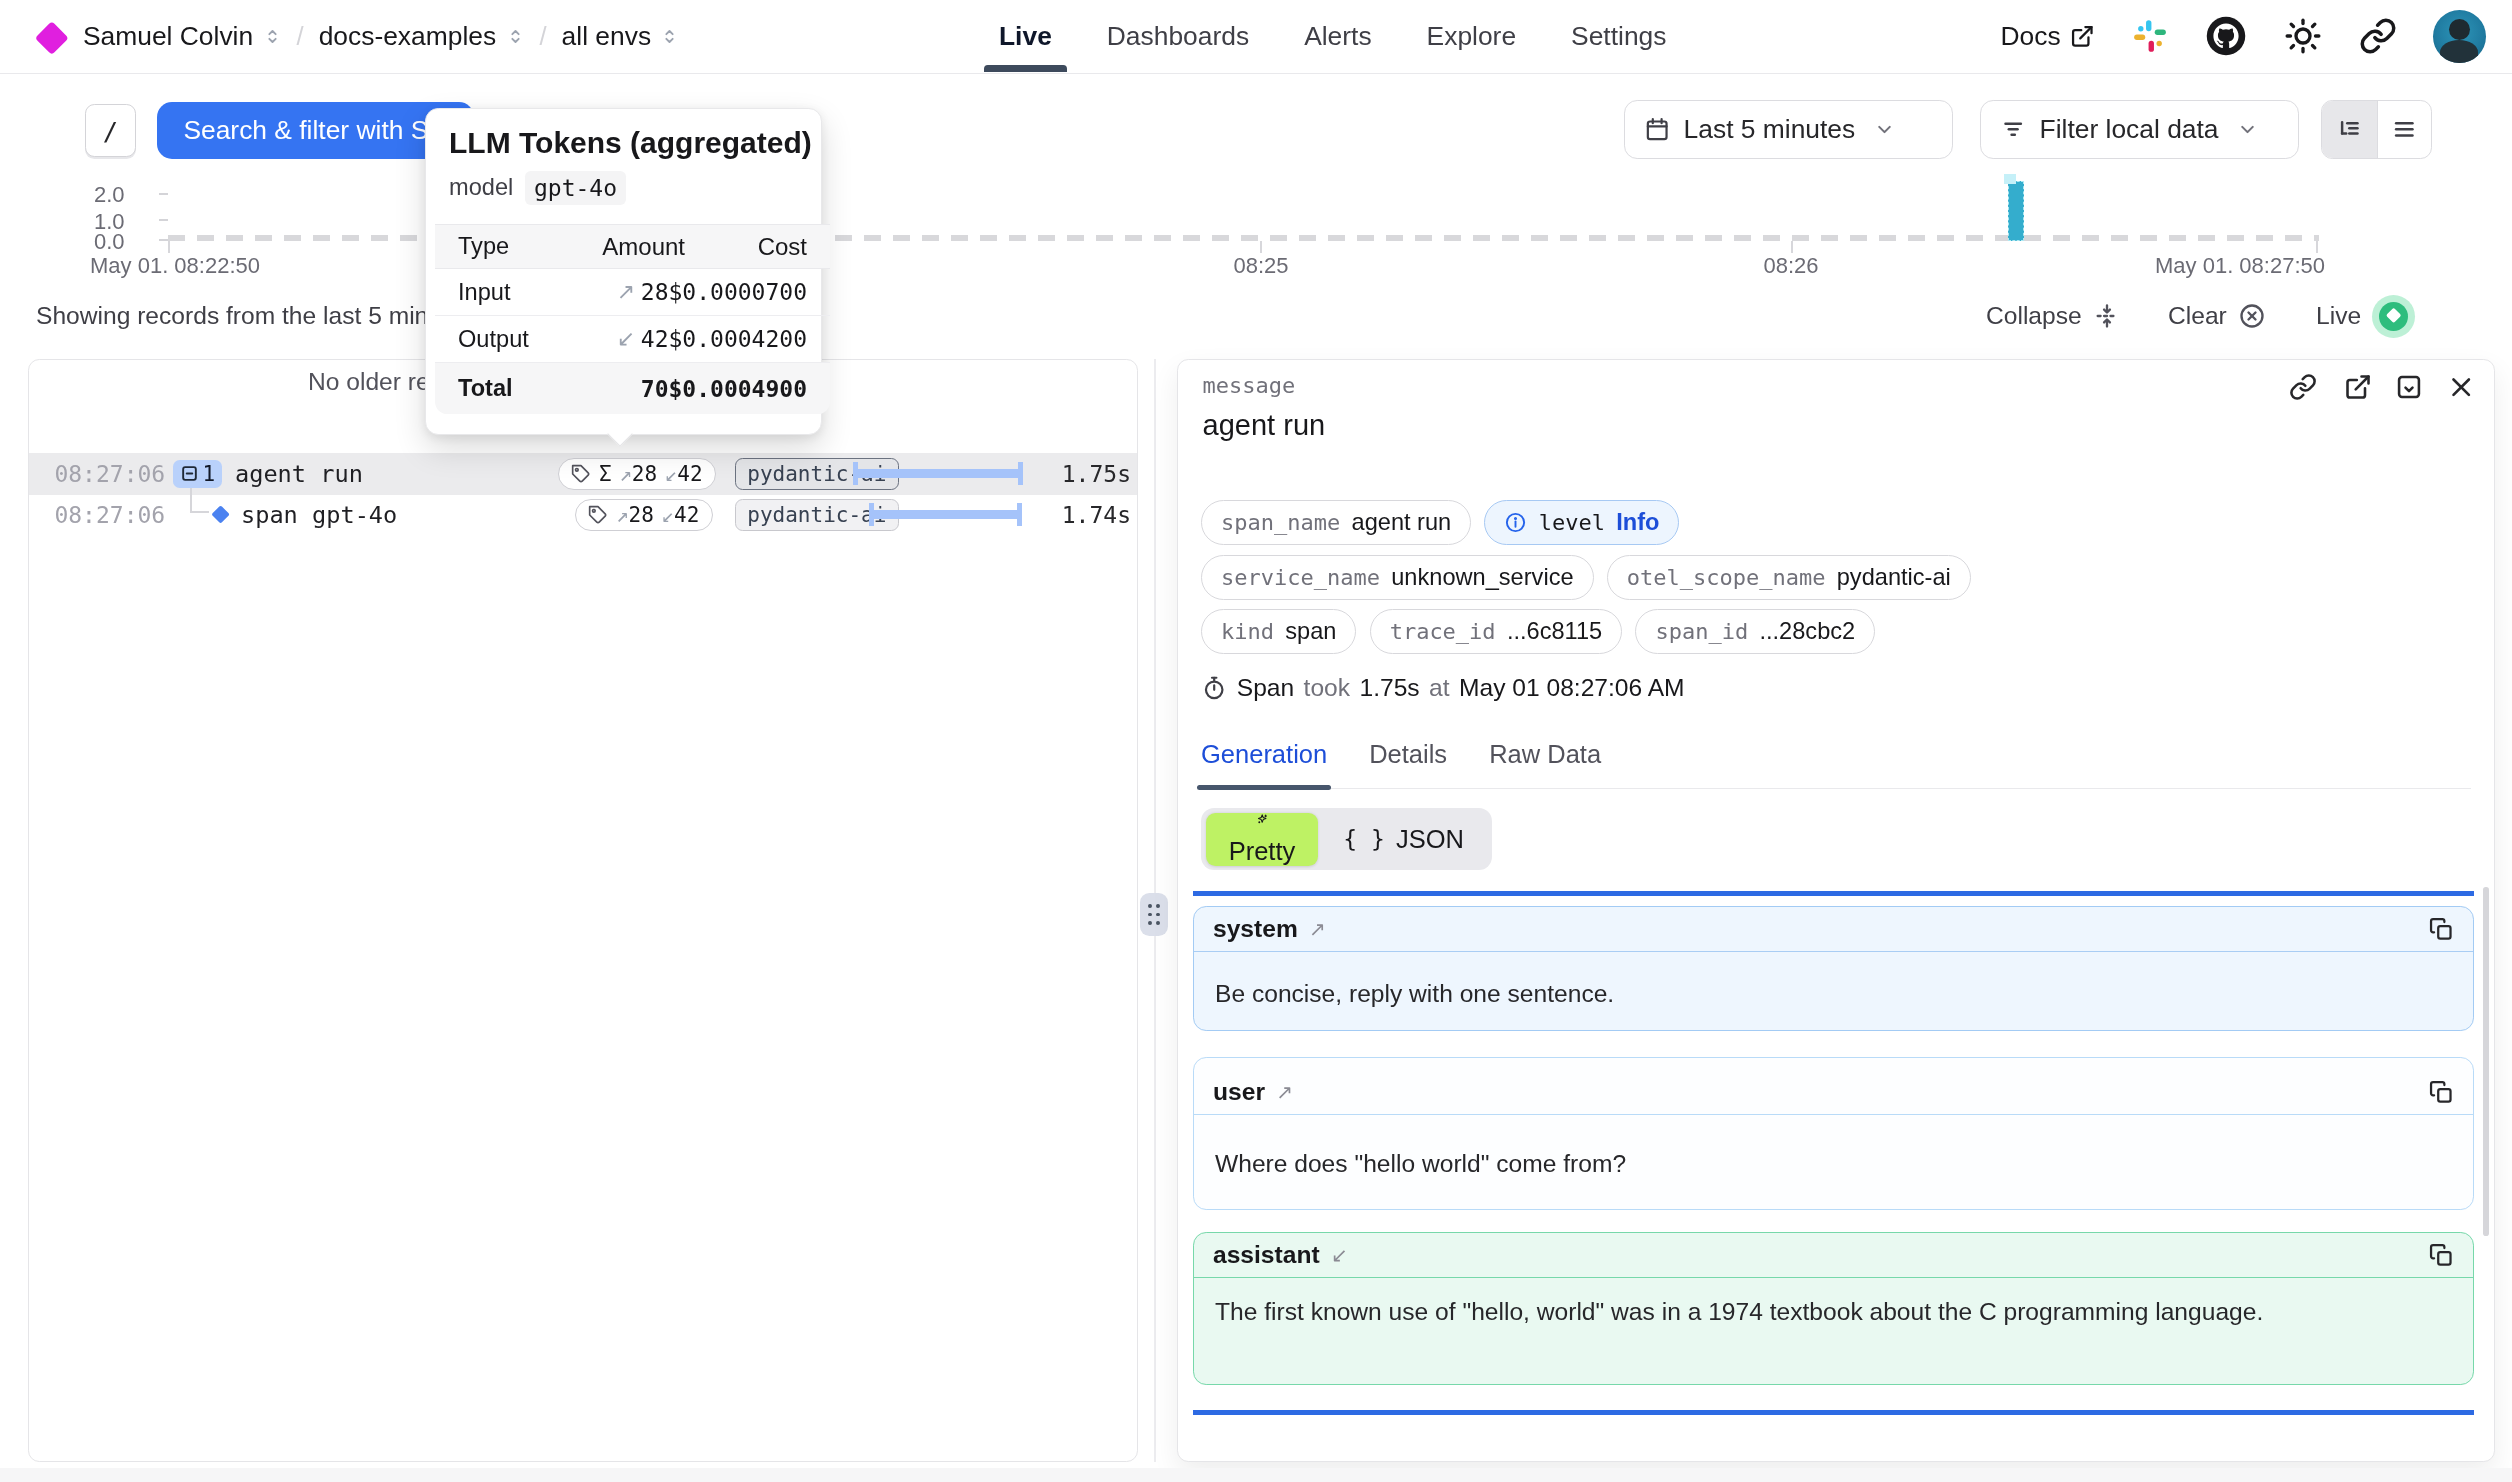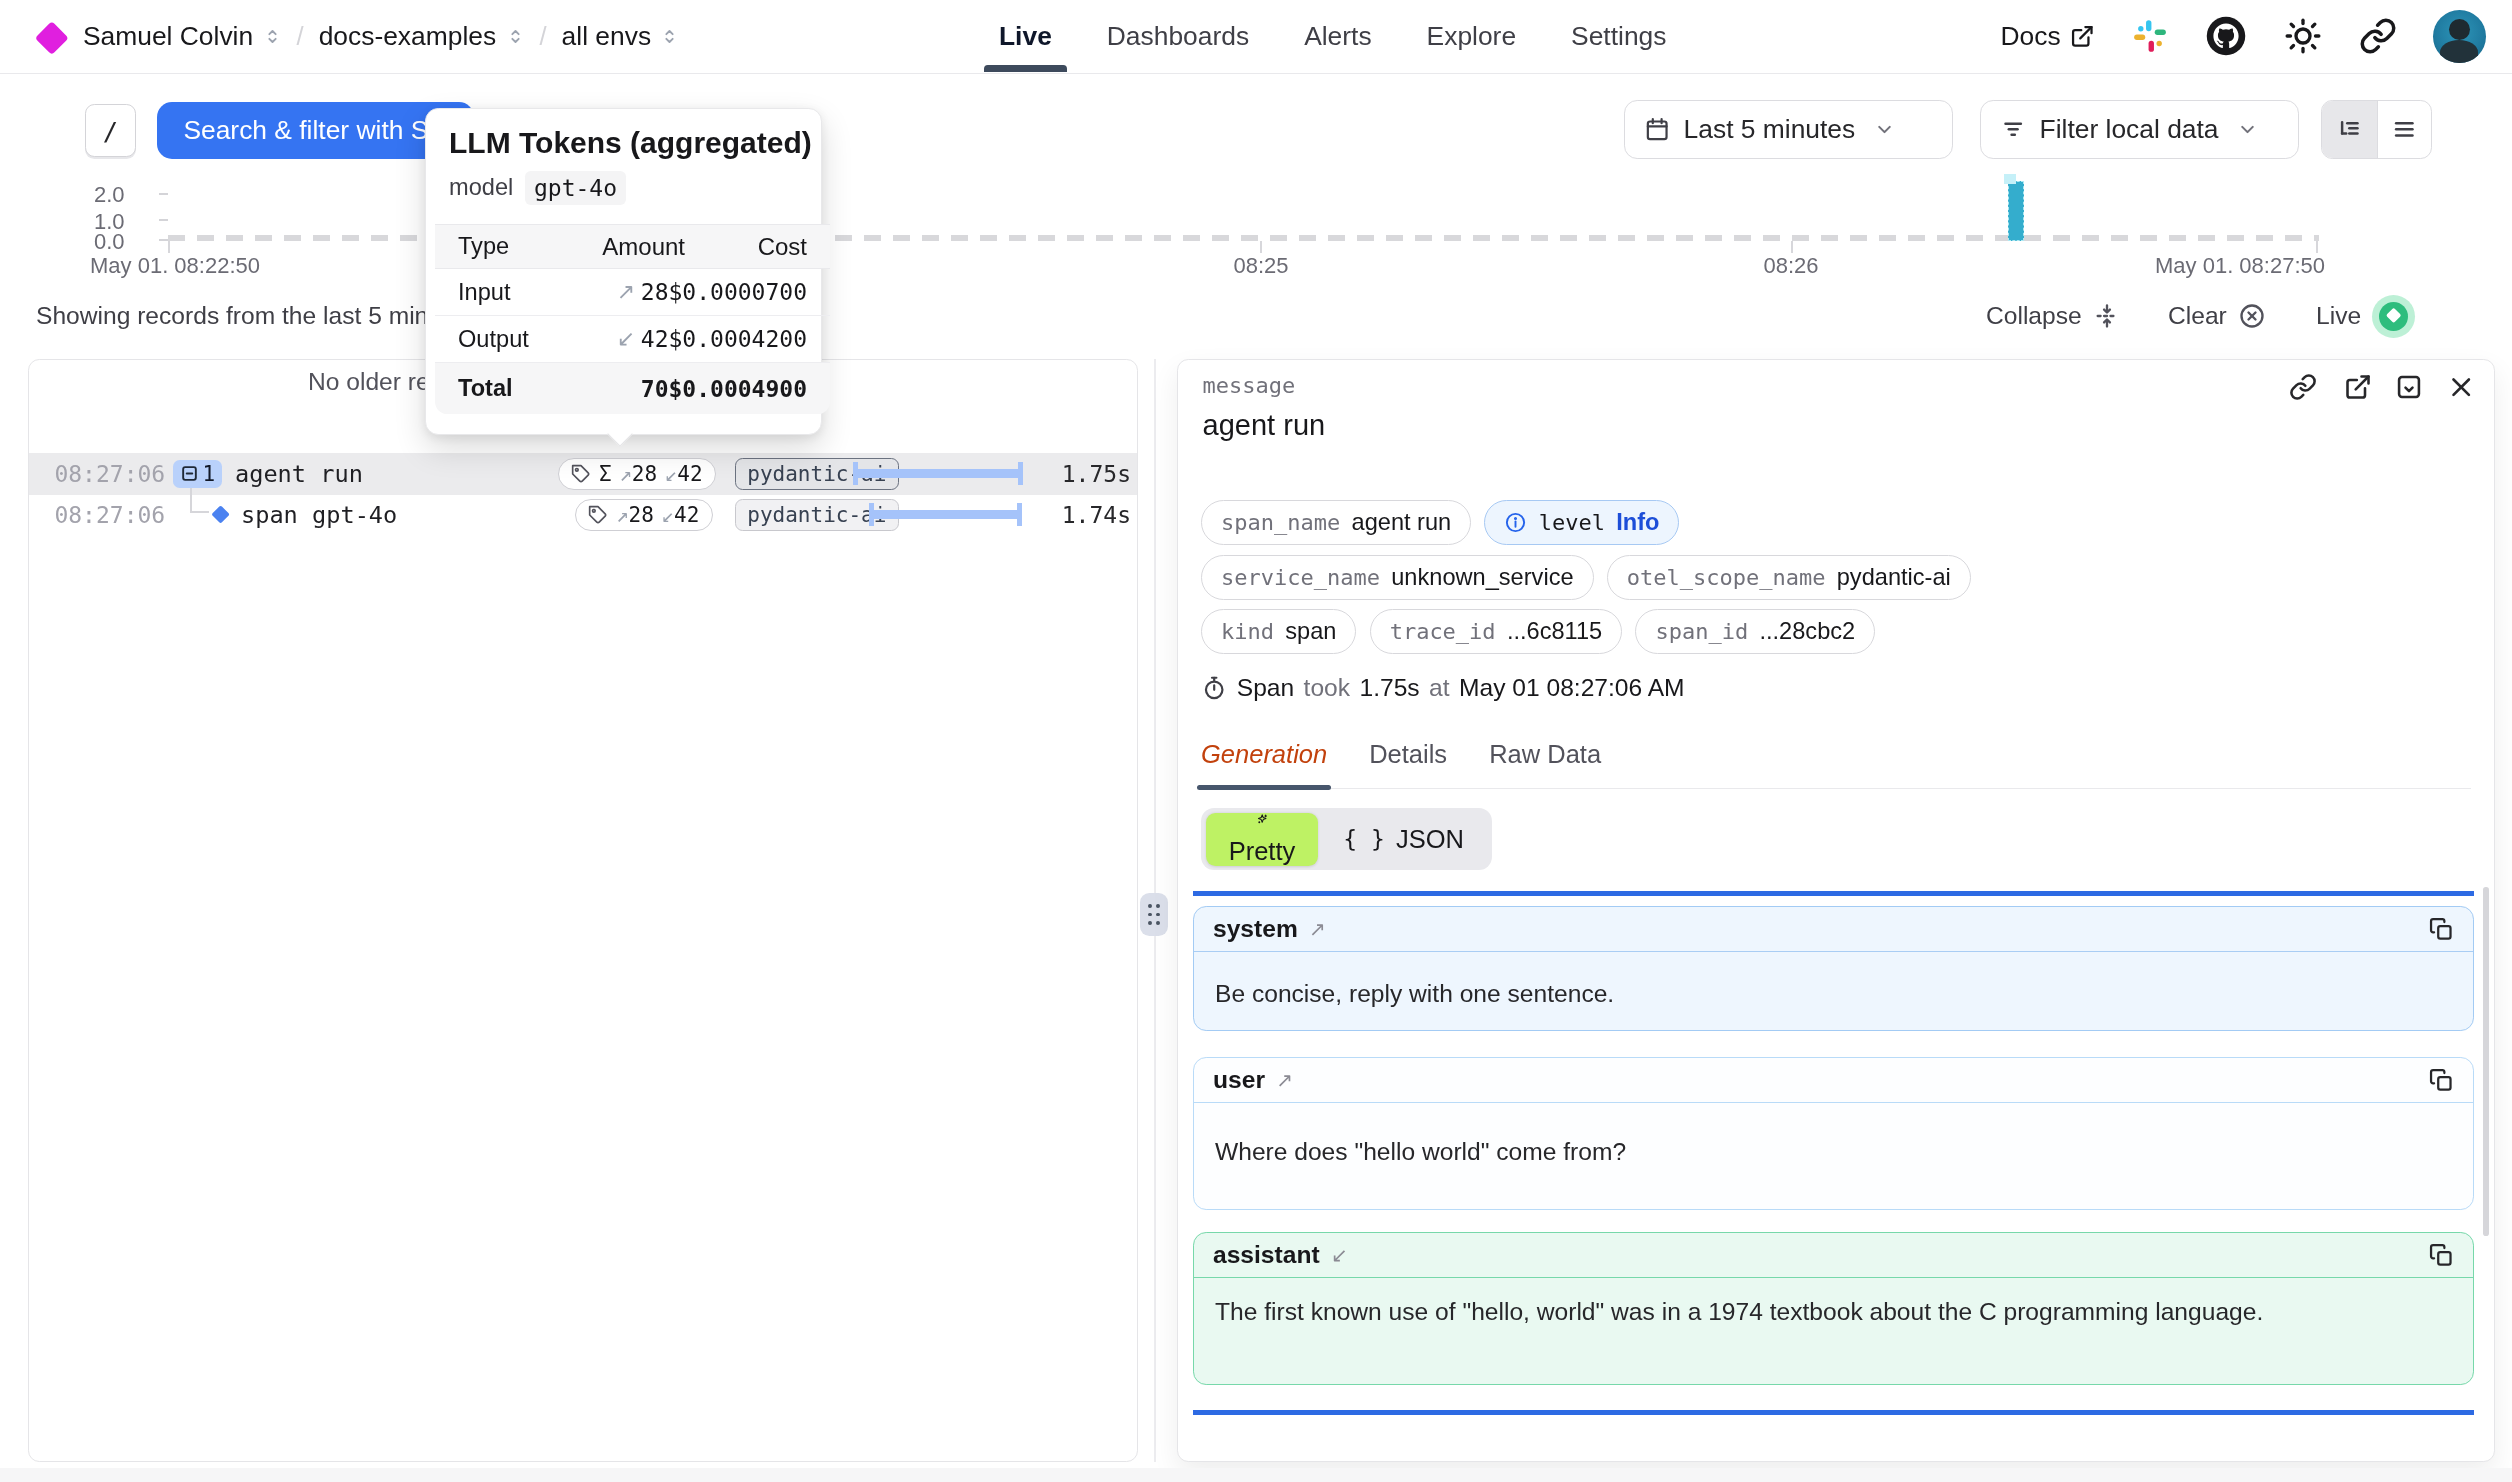--- a/index.html
+++ b/index.html
@@ -90,36 +90,36 @@
   .pill { height:45px; border:1.9px solid #d8d8dc; border-radius:24.6px; background:#fff; display:flex; align-items:center; gap:11.3px; padding:0 19px; }
   .pill .k { font-family:"DejaVu Sans Mono",monospace; font-size:22px; color:#71717a; }
   .pill .v { font-size:23.6px; color:#18181b; font-weight:500; }
   .pill.level { border-color:#a7c9f3; background:#edf5fe; }
   .pill.level .k { color:#18181b; }
   .pill.level .v { color:#1d4ed8; font-weight:700; }
   .took-line { position:absolute; left:23px; top:314px; display:flex; align-items:center; gap:9.4px; font-size:24.6px; color:#18181b; }
   .took-line .g { color:#71717a; }
   .tabs { position:absolute; left:23px; right:23px; top:374px; height:55px; display:flex; gap:42px; border-bottom:1.9px solid #e9e9ec; }
   .tab { display:flex; align-items:flex-start; font-size:25.5px; color:#52525b; position:relative; cursor:pointer; padding-top:5.7px; }
-  .tab.active { color:#c2410c;font-style:italic; }
+  .tab.active { color:#1d4ed8; }
   .tab.active::after { content:""; position:absolute; left:-3.8px; right:-3.8px; bottom:-1.9px; height:4.7px; background:#47566c; border-radius:2.8px; }
   .seg-group { position:absolute; left:23px; top:448px; height:62px; background:#e9e9ed; border-radius:13.2px; display:flex; padding:4.7px; gap:1.9px; }
   .seg { height:53px; border-radius:9.4px; display:flex; align-items:center; gap:11.3px; padding:0 23px; font-size:25.5px; color:#18181b; cursor:pointer; }
   .seg.active { background:#bef264; box-shadow:0 0.9px 2.8px rgba(0,0,0,.12); font-weight:500;flex-direction:column; }
   .blue-rule { position:absolute; left:15px; width:1281px; height:4.7px; background:#2d6ae3; }
   .msg-card { position:absolute; left:15px; width:1281px; border-radius:13.2px; overflow:hidden; }
   .msg-head { height:45px; display:flex; align-items:center; padding:0 19px; }
   .msg-role { font-size:24.6px; font-weight:600; color:#18181b; }
   .msg-dir { font-size:20px; color:#8b8b94; margin-left:11.3px; }
   .msg-copy { margin-left:auto; color:#27272a; cursor:pointer; }
   .msg-body { padding:23px 21px; font-size:24.6px; color:#27272a; line-height:1.55; }
   .card-system { border:1.9px solid #a3cbf4; background:#eef6fe; }
   .card-system .msg-head { border-bottom:1.9px solid #a9cdf4; }
   .card-user { border:1.9px solid #b9dbf8; background:#fdfeff; }
-  .card-user .msg-head { border-bottom:1.9px solid #b9dbf8; }
+  .card-user .msg-head { border-bottom:1.9px solid #b9dbf8;margin-top:12px; }
   .card-assistant { border:1.9px solid #77d8aa; background:#e9f9f1; }
   .card-assistant .msg-head { border-bottom:1.9px solid #77d8aa; }
   .rp-scrollbar { position:absolute; left:1305px; top:527px; width:5.7px; height:349px; border-radius:2.8px; background:#d6d6da; }
 
   
   #tooltip { position:absolute; left:425px; top:108px; width:397px; height:327px; background:#fff; border:0.9px solid #e8e8ea; border-radius:13.2px;
              box-shadow:0 13.2px 32px rgba(0,0,0,.14), 0 2.8px 9.4px rgba(0,0,0,.07); z-index:60; }
   .tt-caret { position:absolute; left:185px; bottom:-9.4px; width:18px; height:18px; background:#fff; transform:rotate(45deg);
               border-right:0.9px solid #e4e4e7; border-bottom:0.9px solid #e4e4e7; }
   .tt-title { position:absolute; left:23px; top:17px; font-size:30px; font-weight:700; color:#18181b; }

